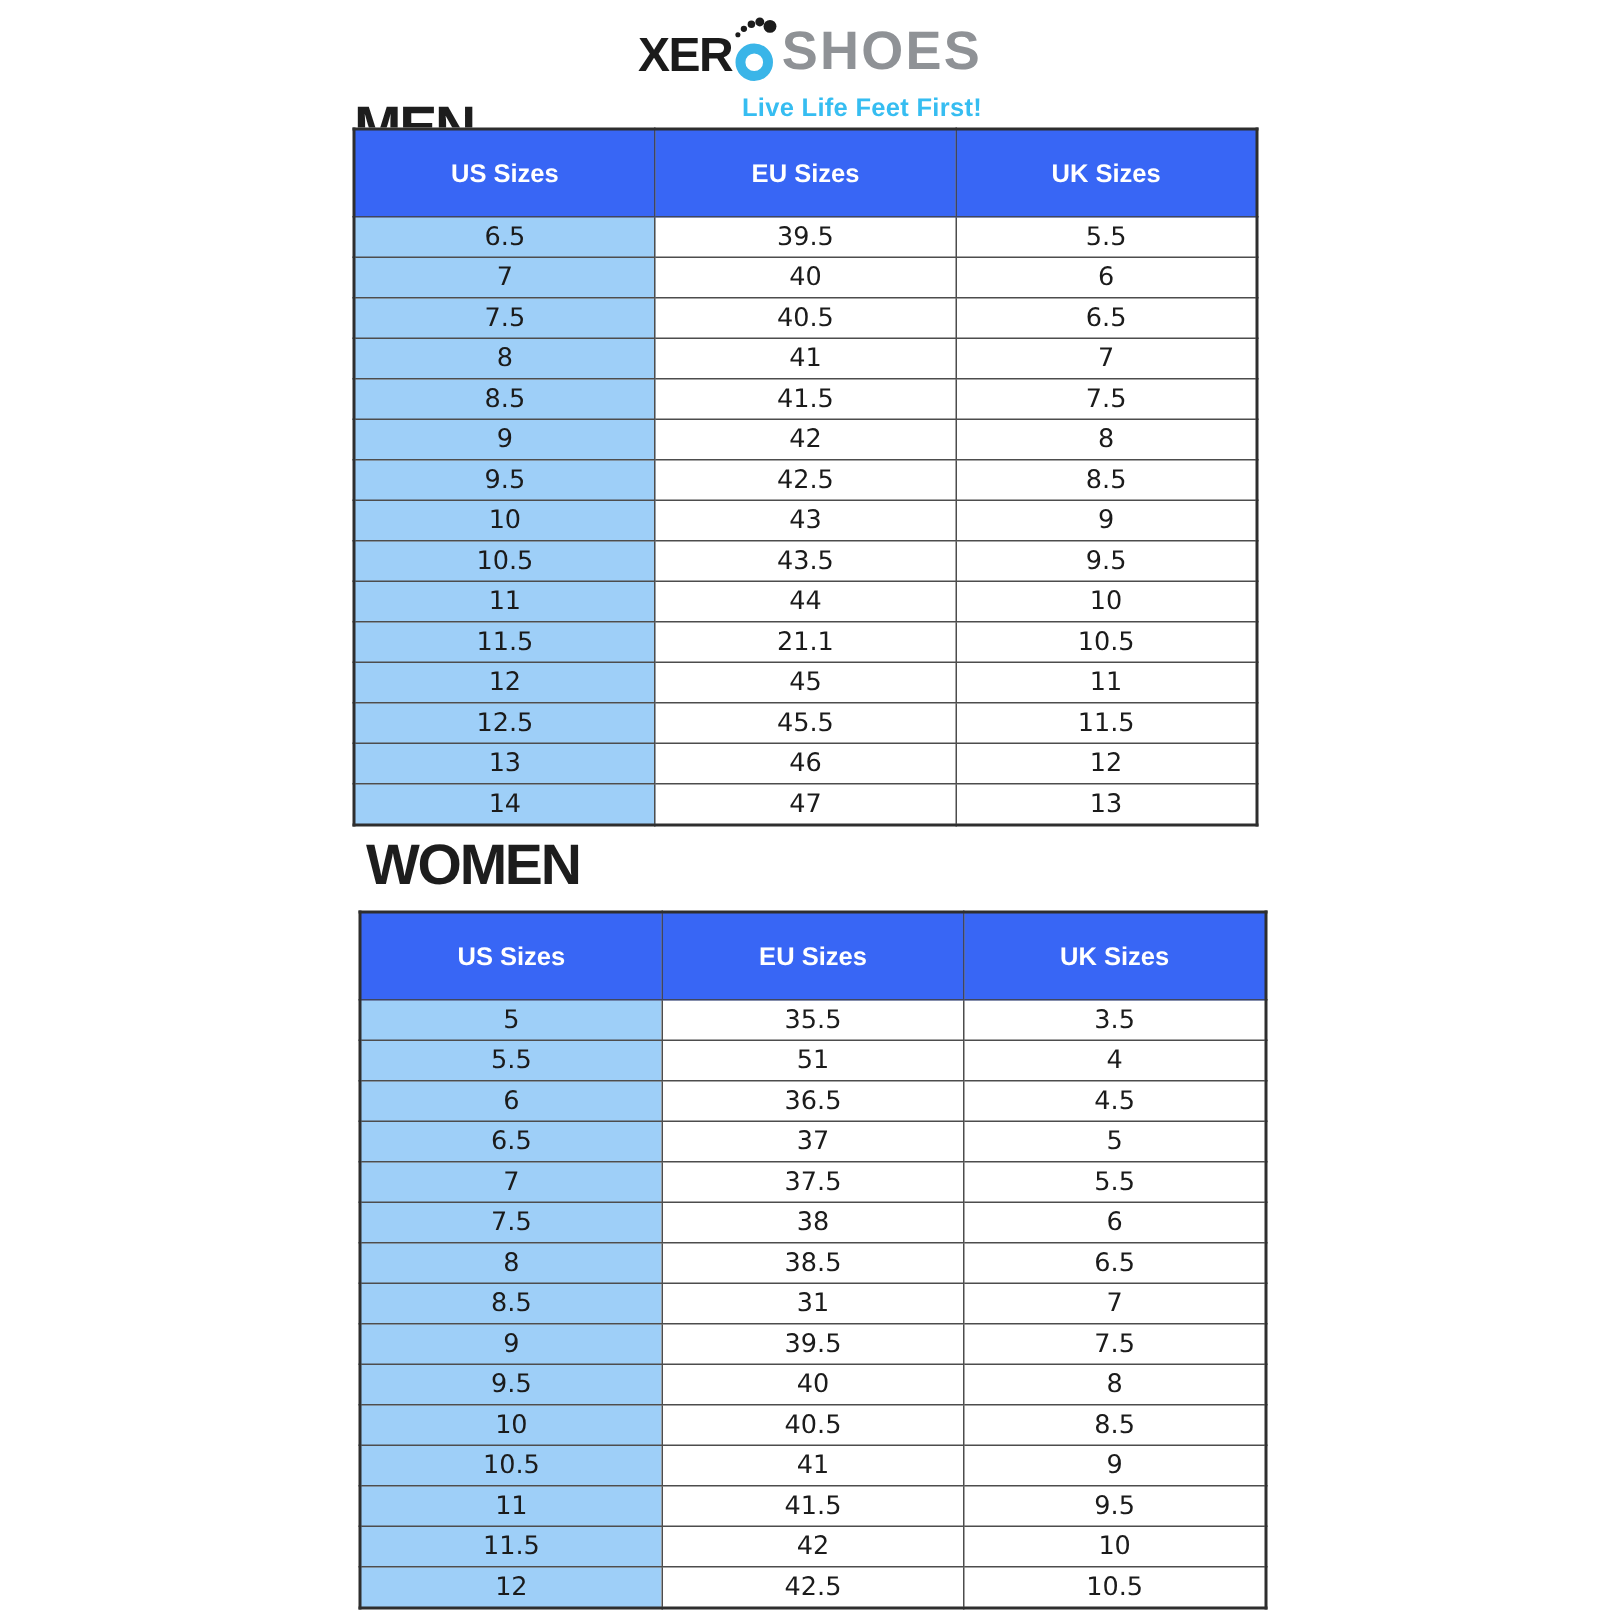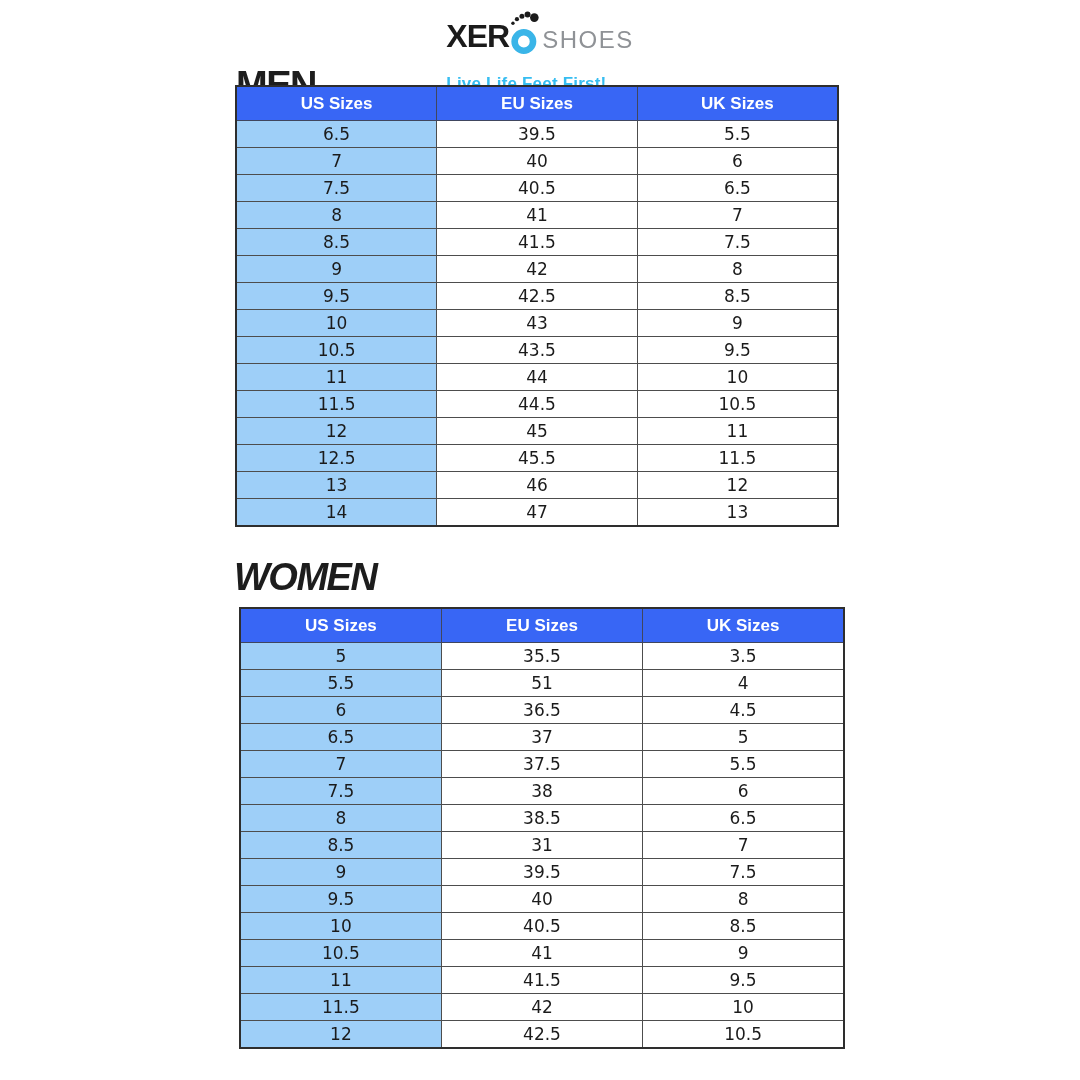--- a/index.html
+++ b/index.html
@@ -14,47 +14,47 @@
   .logo-row{display:flex;align-items:flex-end;}
   .logo-xer{
     font-size:32px;font-weight:bold;color:var(--logo-black,#1b1b1b);
     letter-spacing:-1px;line-height:1;padding-bottom:2px;text-align:center;
   }
   .o-icon{display:block;margin:0 1px;color:var(--logo-cyan,#3ab5e8);}
   .o-icon svg{display:block;}
   .o-icon .ring{stroke:var(--logo-cyan,#3ab5e8);fill:none;}
   .o-icon .toes{fill:var(--logo-black,#1b1b1b);}
   .logo-shoes{
-    font-size:24px;font-weight:400;color:var(--logo-gray,#8f9296);
+    font-size:36px;font-weight:700;color:var(--logo-gray,#8f9296);
     letter-spacing:1.5px;line-height:1;margin-left:2px;padding-bottom:2px;
   }
   .tagline{
-    text-align:left;font-size:17px;font-weight:bold;
-    color:var(--tagline-cyan,#36bdf1);margin-top:20px;letter-spacing:0.2px;
+    text-align:right;font-size:17px;font-weight:bold;
+    color:var(--tagline-cyan,#36bdf1);margin-top:8px;letter-spacing:0.2px;
   }
 
   
   .section-title{
     position:absolute;font-size:38px;font-weight:bold;letter-spacing:-1.5px;
     color:var(--heading-text,#1d1d1d);line-height:1;margin:0;
   }
   #men-title{left:236px;top:33px;margin-top:33px;}
-  #women-title{left:234px;top:558px;font-style:italic;}
+  #women-title{left:244px;top:558px;}
 
   
   .size-table{
     position:absolute;border-collapse:collapse;table-layout:fixed;
     background:var(--cell-bg,#ffffff);border:2px solid #2e2e2e;
   }
   #men-table{left:235px;top:85px;width:604px;}
   #women-table{left:239px;top:607px;width:606px;}
   .size-table th{
     height:25px;background:var(--header-bg,#3866f5);
     color:var(--header-text,#ffffff);font-size:17px;font-weight:bold;
-    text-align:center;border:1.5px solid #40465e;padding:4px;
+    text-align:center;border:1.5px solid #40465e;padding:16px;
     font-family:"Liberation Sans",sans-serif;
   }
   .size-table td{
     height:26px;font-size:17px;text-align:center;
     color:var(--cell-text,#1b1b1b);border:1.5px solid var(--border,#4d4d4d);
     padding:0;font-family:"DejaVu Sans","Liberation Sans",sans-serif;
     background:var(--cell-bg,#ffffff);
   }
   .size-table td:first-child{background:var(--us-column-bg,#9ecff8);}
 </style>
@@ -139,21 +139,21 @@
           <td>43.5</td>
           <td>9.5</td>
         </tr>
         <tr>
           <td>11</td>
           <td>44</td>
           <td>10</td>
         </tr>
         <tr>
           <td>11.5</td>
-          <td>44.5</td>
+          <td>21.1</td>
           <td>10.5</td>
         </tr>
         <tr>
           <td>12</td>
           <td>45</td>
           <td>11</td>
         </tr>
         <tr>
           <td>12.5</td>
           <td>45.5</td>

